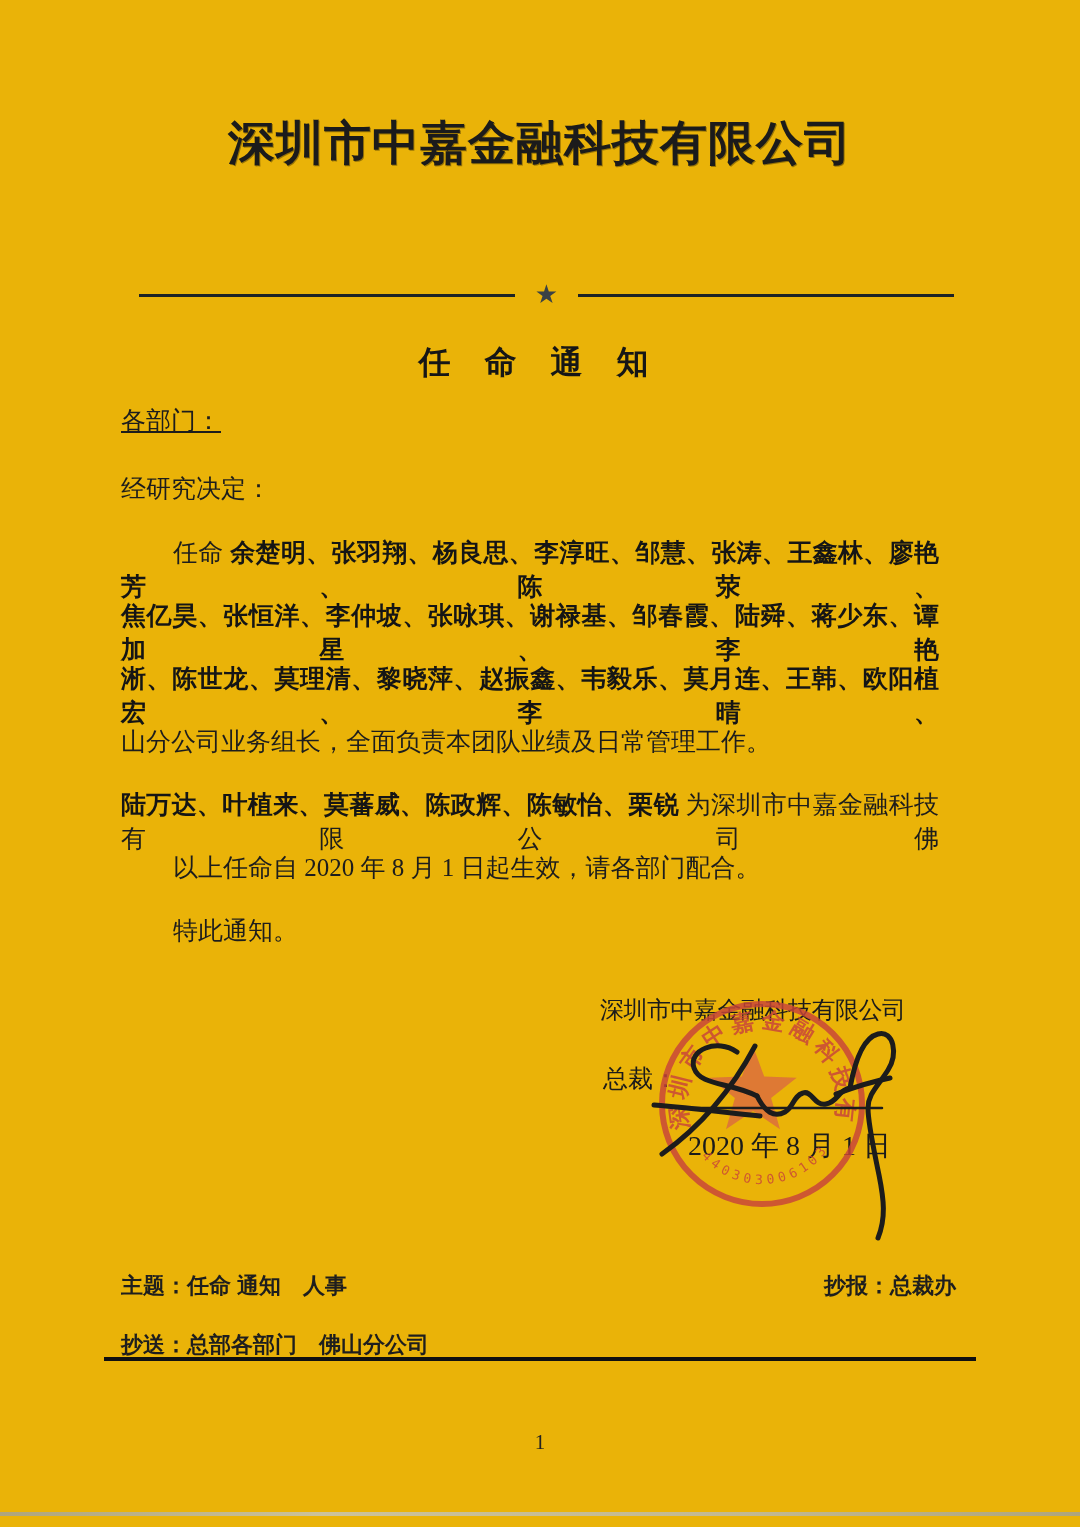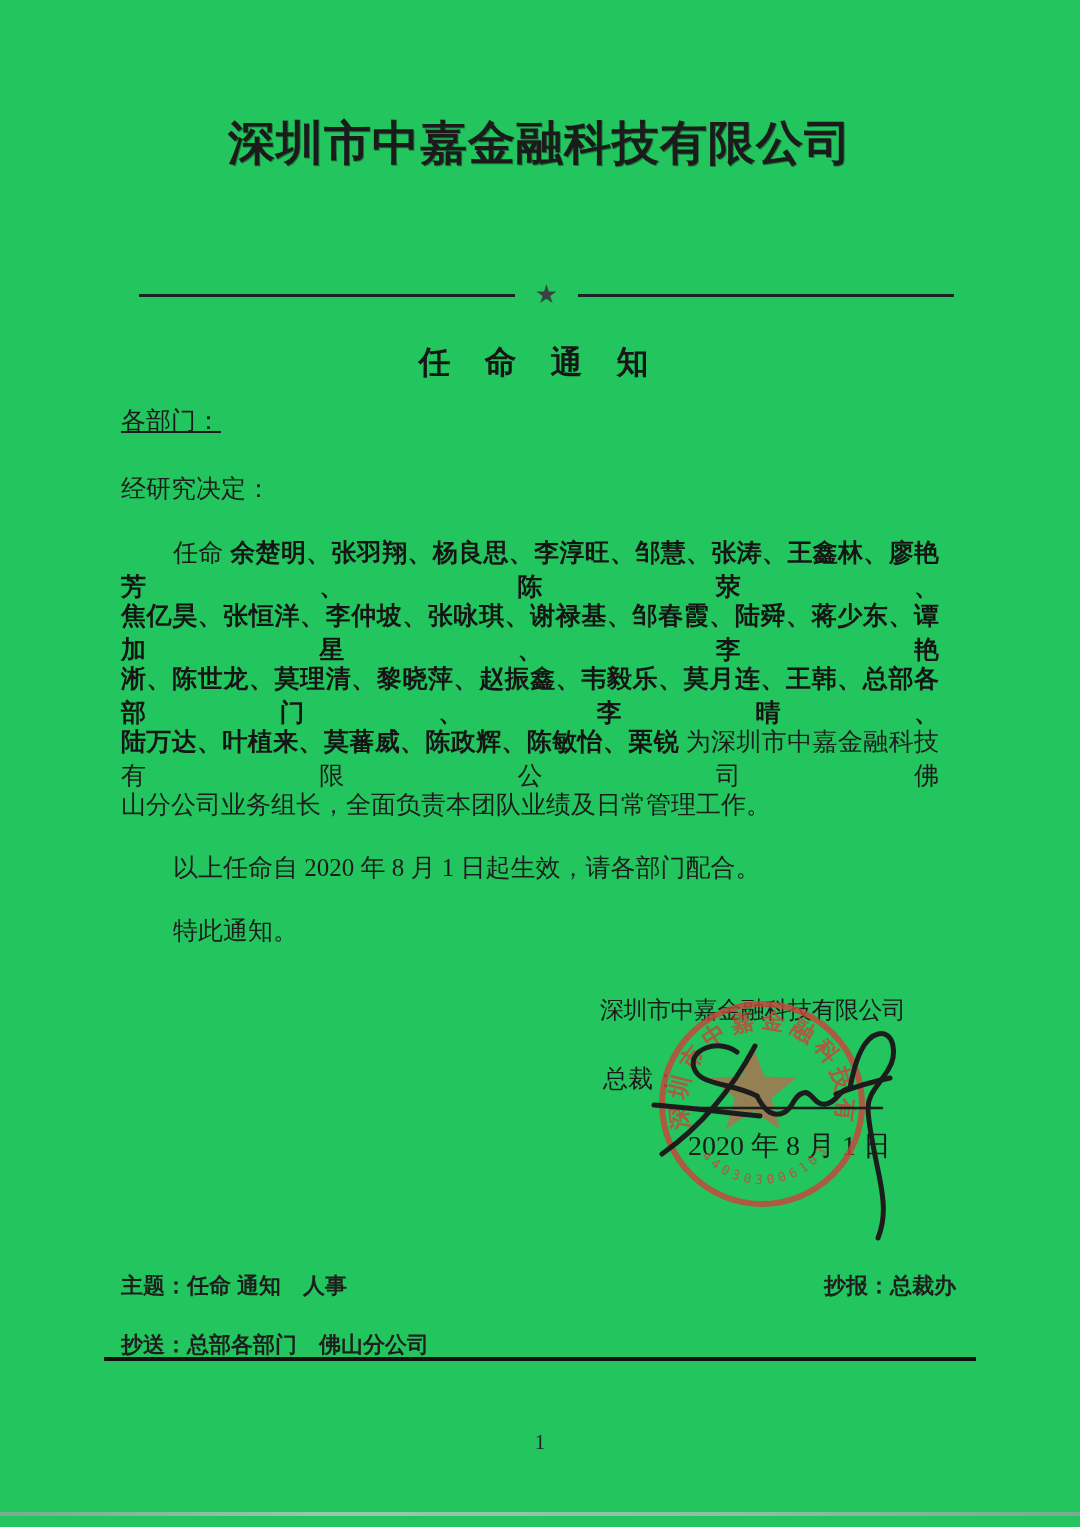--- a/index.html
+++ b/index.html
@@ -1,21 +1,21 @@
 <!DOCTYPE html>
 <html><head>
 <meta charset="utf-8">
 <style>
   * { margin: 0; padding: 0; box-sizing: border-box; }
   html, body { background: #ffffff; }
   .page {
     position: relative;
     width: 1080px;
     height: 1527px;
-    background: #22c55e;
+    background: #eab308;
     overflow: hidden;
     font-family: "Liberation Serif", "DejaVu Serif", serif;
     color: #1d1d1d;
   }
 
   
   .company-title {
     position: absolute;
     top: 112px; left: 0; right: 0;
     text-align: center;
@@ -172,23 +172,23 @@
     <div class="rule"></div>
   </div>
 
   <div class="notice-title">任 命 通 知</div>
 
   <div class="salutation">各部门：</div>
   <div class="preamble">经研究决定：</div>
   <div class="body-paragraph">
       <div class="body-line indent justify"><span>任命 </span><b>余楚明、张羽翔、杨良思、李淳旺、邹慧、张涛、王鑫林、廖艳芳、陈荥、</b></div>
       <div class="body-line justify"><b>焦亿昊、张恒洋、李仲坡、张咏琪、谢禄基、邹春霞、陆舜、蒋少东、谭加星、李艳</b></div>
-      <div class="body-line justify"><b>淅、陈世龙、莫理清、黎晓萍、赵振鑫、韦毅乐、莫月连、王韩、总部各部门、李晴、</b></div>
+      <div class="body-line justify"><b>淅、陈世龙、莫理清、黎晓萍、赵振鑫、韦毅乐、莫月连、王韩、欧阳植宏、李晴、</b></div>
+      <div class="body-line"><span>山分公司业务组长，全面负责本团队业绩及日常管理工作。</span></div>
       <div class="body-line justify"><b>陆万达、叶植来、莫蕃威、陈政辉、陈敏怡、栗锐</b><span> 为深圳市中嘉金融科技有限公司佛</span></div>
-      <div class="body-line"><span>山分公司业务组长，全面负责本团队业绩及日常管理工作。</span></div>
       <div class="body-line indent"><span>以上任命自 2020 年 8 月 1 日起生效，请各部门配合。</span></div>
       <div class="body-line indent"><span>特此通知。</span></div>
     </div>
 
   <div class="sig-company">深圳市中嘉金融科技有限公司</div>
   <div class="sig-role">总裁：</div>
   <div class="sig-date">2020 年 8 月 1 日</div>
 
   <svg class="seal-svg" width="228" height="228" viewBox="0 0 228 228">
     <defs>

